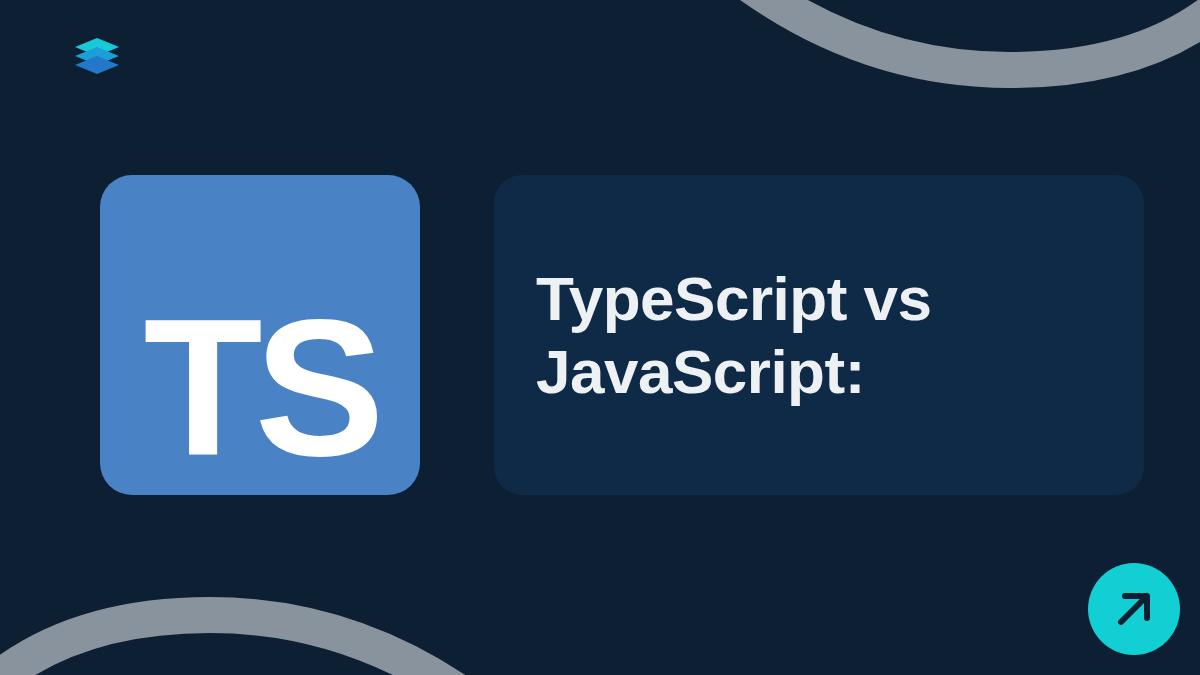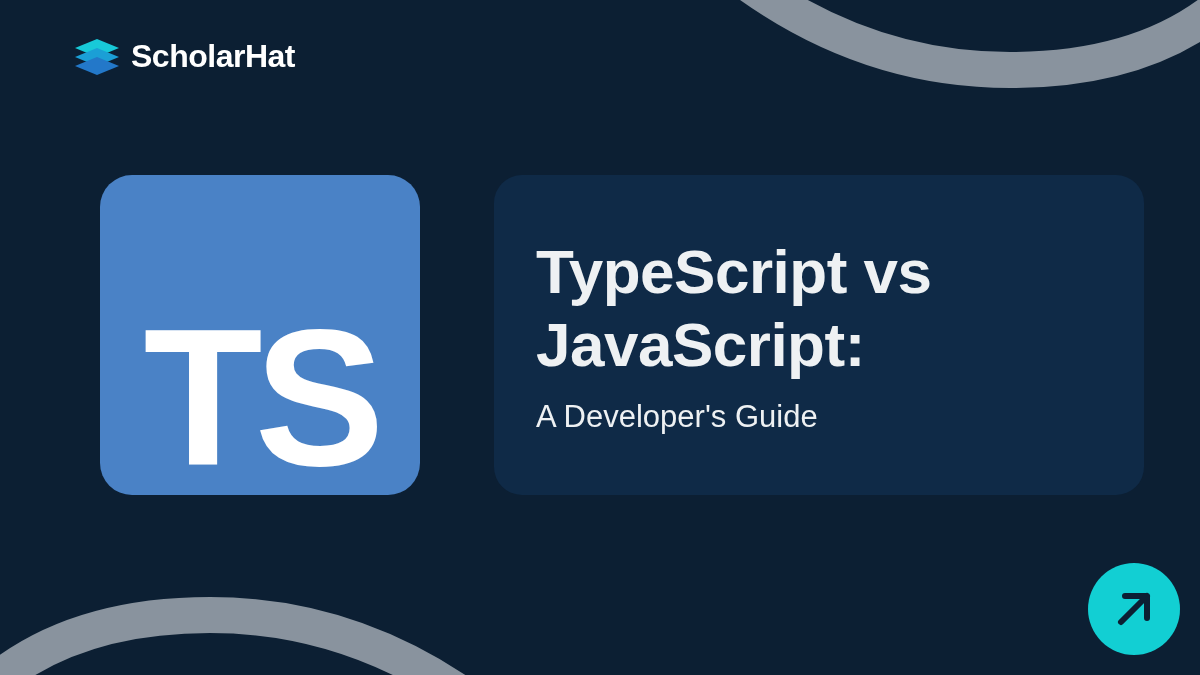--- a/index.html
+++ b/index.html
@@ -51,21 +51,21 @@
       position: absolute;
       top: 175px;
       left: 100px;
       width: 320px;
       height: 320px;
       background: #4a82c6;
       border-radius: 32px;
       display: flex;
       align-items: flex-end;
       justify-content: center;
-      padding-bottom: 0;
+      padding-bottom: 10px;
     }
     .ts-text {
       color: #ffffff;
       font-size: 195px;
       font-weight: 700;
       letter-spacing: -8px;
       line-height: 1;
     }
     .title-card {
       position: absolute;
@@ -121,29 +121,27 @@
 <svg class="bottom-swoosh" viewBox="0 0 620 260">
   <path d="M 5 250 Q 90 130 270 130 Q 440 130 580 255" stroke="#89939e" stroke-width="36" fill="none" stroke-linecap="round"></path>
 </svg>
 
 <div class="brand">
   <svg class="brand-icon" viewBox="0 0 44 36">
     <path d="M 22 0 L 44 9 L 22 18 L 0 9 Z" fill="#18c9d8"></path>
     <path d="M 22 9 L 44 18 L 22 27 L 0 18 Z" fill="#1b9fd6"></path>
     <path d="M 22 18 L 44 27 L 22 36 L 0 27 Z" fill="#2378c9"></path>
   </svg>
-  <div class="brand-text">ScholarHat</div>
 </div>
 
 <div class="ts-badge">
   <div class="ts-text">TS</div>
 </div>
 
 <div class="title-card">
   <div class="title-main">TypeScript vs JavaScript:</div>
-  <div class="title-sub">A Developer's Guide</div>
 </div>
 
 <div class="link-badge">
   <svg class="link-arrow" viewBox="0 0 46 46">
     <path d="M 10 36 L 36 10 M 14 10 L 36 10 L 36 32" stroke="#0c1f33" stroke-width="6" fill="none" stroke-linecap="round" stroke-linejoin="round"></path>
   </svg>
 </div>
 
 </body></html>

